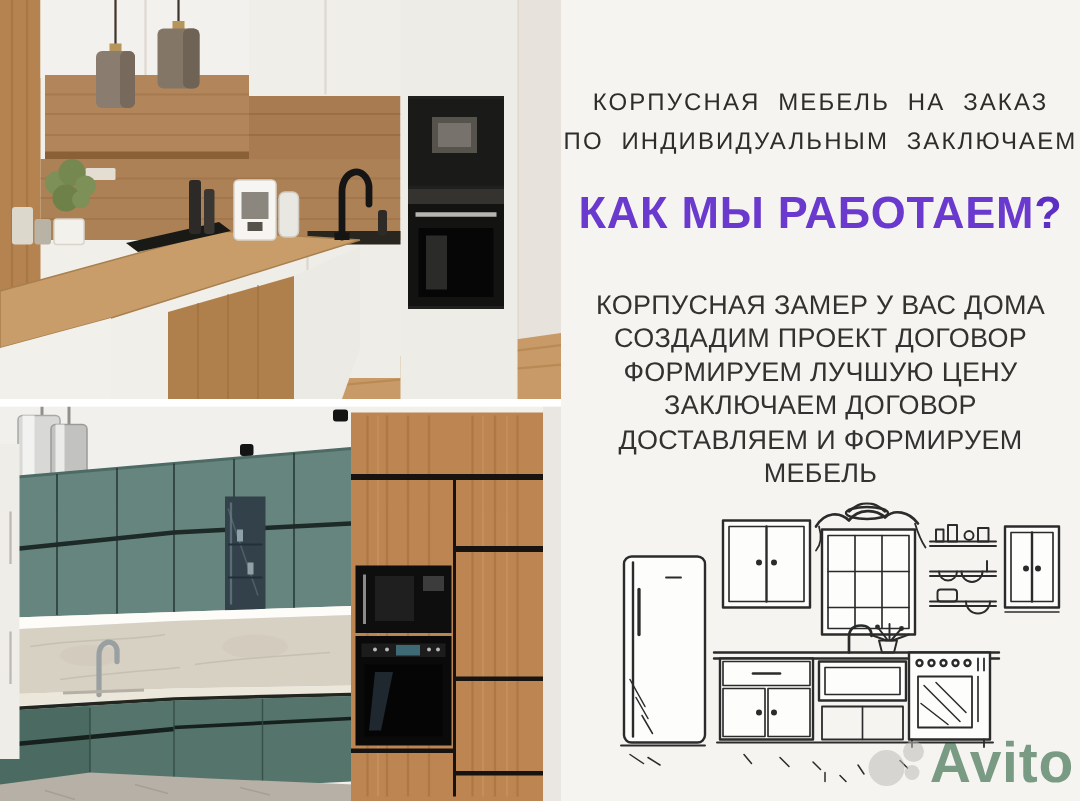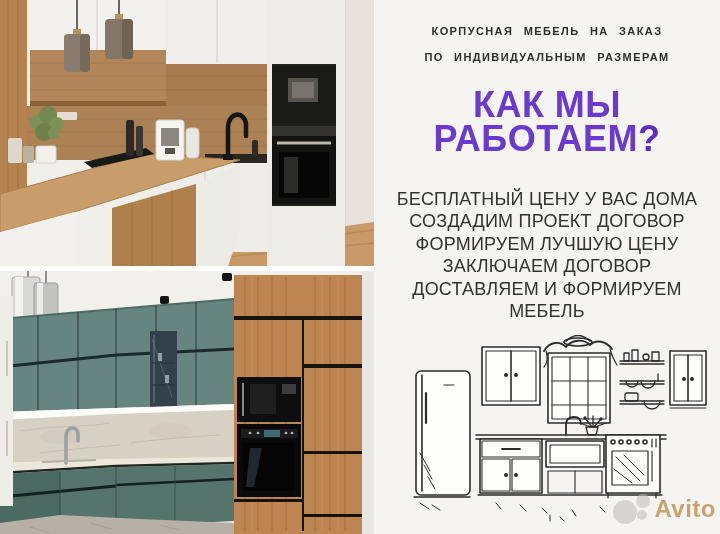--- a/index.html
+++ b/index.html
@@ -7,33 +7,33 @@
     position:relative;width:720px;height:534px;overflow:hidden;background:#ffffff;
     font-family:"Liberation Sans",sans-serif;
   }
   .photo{position:absolute;left:0;display:block;}
   .photo-top{top:0;}
   .photo-bottom{top:271px;}
   .right-panel{
     position:absolute;left:374px;top:0;width:346px;height:534px;
     background:#f6f4f0;text-align:center;
   }
-  .ad-header{padding-top:18px;line-height:26px;font-size:11px;font-weight:700;
+  .ad-header{padding-top:56px;line-height:26px;font-size:16px;font-weight:400;
     color:#2e2d2b;letter-spacing:1.4px;word-spacing:6px;}
-  .ad-heading{margin-top:18px;line-height:34px;font-size:36px;font-weight:600;
+  .ad-heading{margin-top:18px;line-height:34px;font-size:30px;font-weight:600;
     color:#6a3ace;letter-spacing:0.5px;}
   .ad-heading .qmark{font-weight:800;color:#5c2ec4;}
   .steps{margin-top:32px;line-height:22.4px;font-size:18px;font-weight:500;
     color:#333230;letter-spacing:0.2px;}
   .sketch{position:absolute;left:26px;top:335px;}
   .watermark{
     position:absolute;right:4px;bottom:8px;display:flex;align-items:center;
     opacity:0.55;pointer-events:none;
   }
-  .watermark .wm-text{font-size:24px;font-weight:700;color:#a16207;letter-spacing:0.5px;line-height:28px;}
+  .watermark .wm-text{font-size:38px;font-weight:700;color:#14532d;letter-spacing:0.5px;line-height:28px;}
 </style>
 </head>
 <body>
 
 <div class="canvas">
 
   <svg class="photo photo-top" width="374" height="266" viewBox="0 0 374 266" role="img" aria-label="White and oak kitchen with black built-in microwave and oven, two pendant lamps">
     <rect width="374" height="266" fill="#f1efe9"></rect>
     <rect x="345" y="0" width="29" height="266" fill="#e7e3dc"></rect>
     <line x1="345" y1="0" x2="345" y2="266" stroke="#d8d3cb" stroke-width="1.5"></line>
@@ -230,29 +230,29 @@
       <polygon points="250,177 262,177 254,216 246,216" fill="#26313a" opacity="0.8"></polygon>
     </g>
 
     <rect x="362" y="0" width="12" height="263" fill="#eae7e2"></rect>
   </svg>
 
   <div class="right-panel">
 
     <div class="ad-header">
       <div>КОРПУСНАЯ  МЕБЕЛЬ  НА  ЗАКАЗ</div>
-      <div>ПО  ИНДИВИДУАЛЬНЫМ  РАЗМЕРАМ</div>
+      <div>ПО  ИНДИВИДУАЛЬНЫМ  ЗАКЛЮЧАЕМ</div>
     </div>
 
     <div class="ad-heading">
       <span>КАК МЫ РАБОТАЕМ</span><span class="qmark">?</span>
     </div>
 
     <div class="steps">
-      <div>БЕСПЛАТНЫЙ ЦЕНУ У ВАС ДОМА</div>
+      <div>КОРПУСНАЯ ЗАМЕР У ВАС ДОМА</div>
       <div>СОЗДАДИМ ПРОЕКТ ДОГОВОР</div>
       <div>ФОРМИРУЕМ ЛУЧШУЮ ЦЕНУ</div>
       <div>ЗАКЛЮЧАЕМ ДОГОВОР</div>
       <div>ДОСТАВЛЯЕМ И ФОРМИРУЕМ МЕБЕЛЬ</div>
     </div>
 
     <svg class="sketch" width="310" height="190" viewBox="0 0 310 190" role="img" fill="none" stroke="#2b2b2b" stroke-width="1.6" stroke-linecap="round" stroke-linejoin="round" aria-label="Hand-drawn kitchen sketch: fridge, wall cabinets, window with valance, open shelves with dishes, sink and stove">
 
       <g>
         <rect x="16" y="36" width="54" height="124" rx="5" fill="#fdfdfb"></rect>

